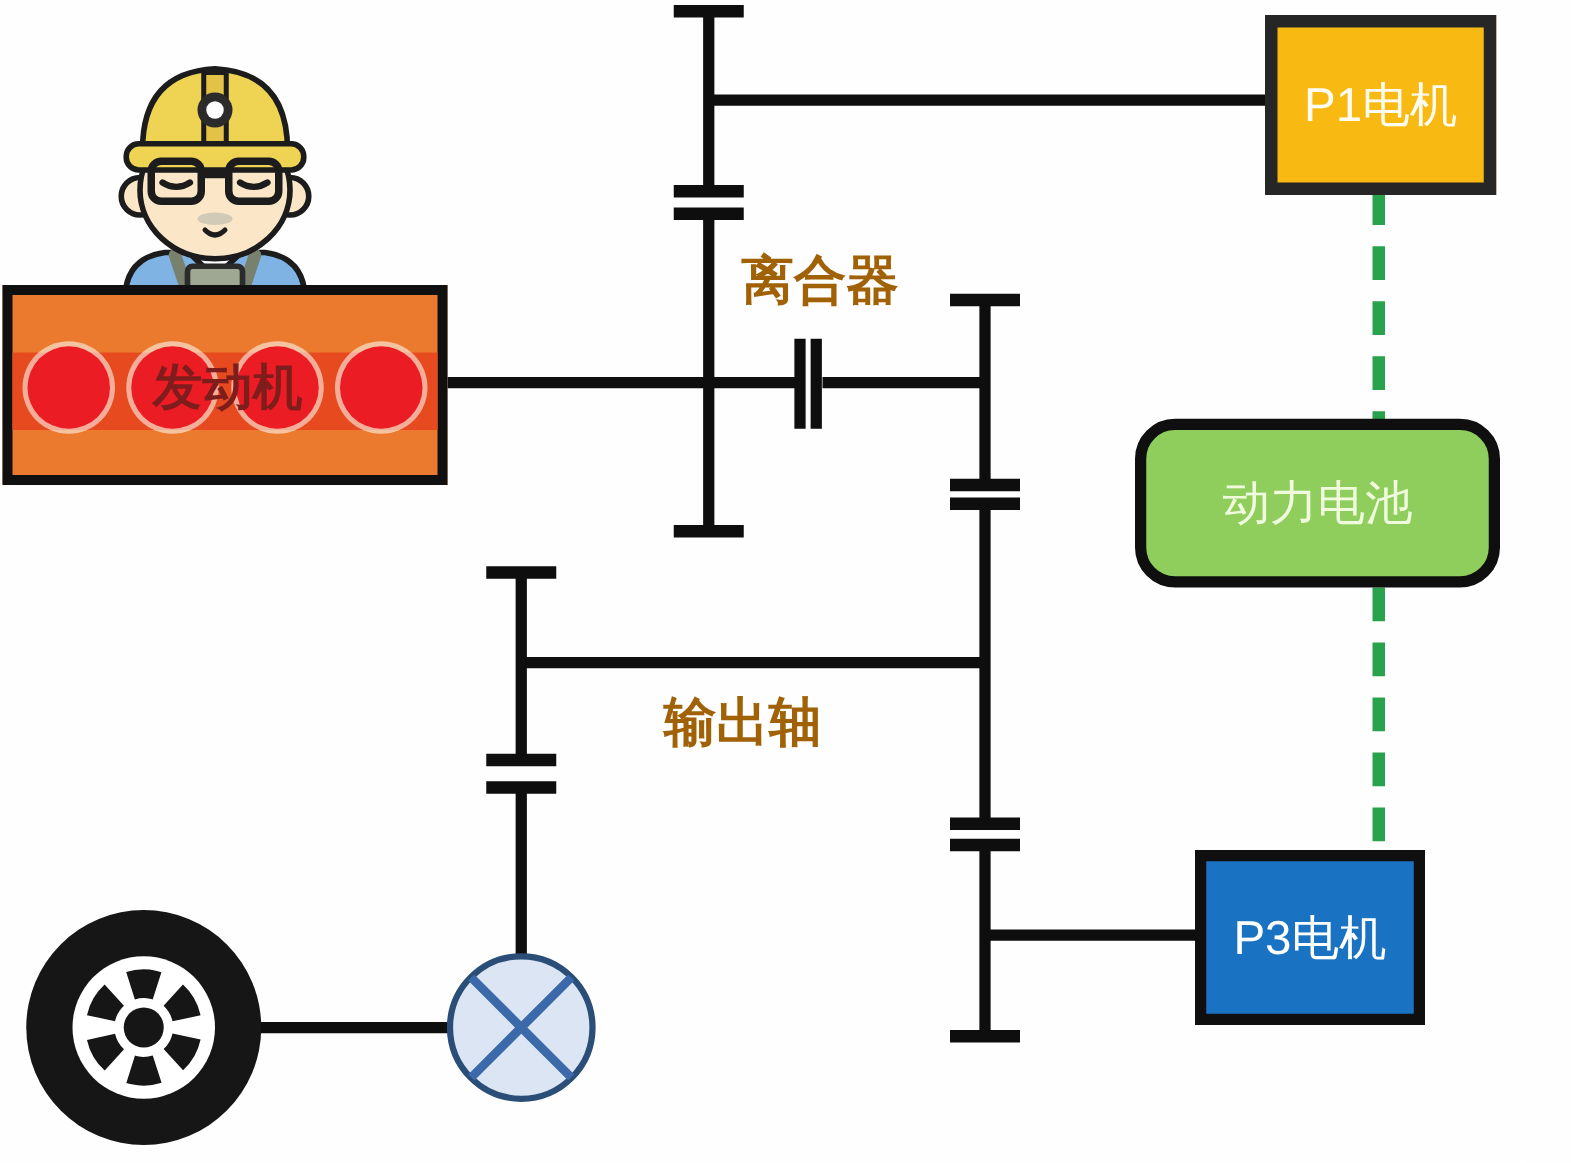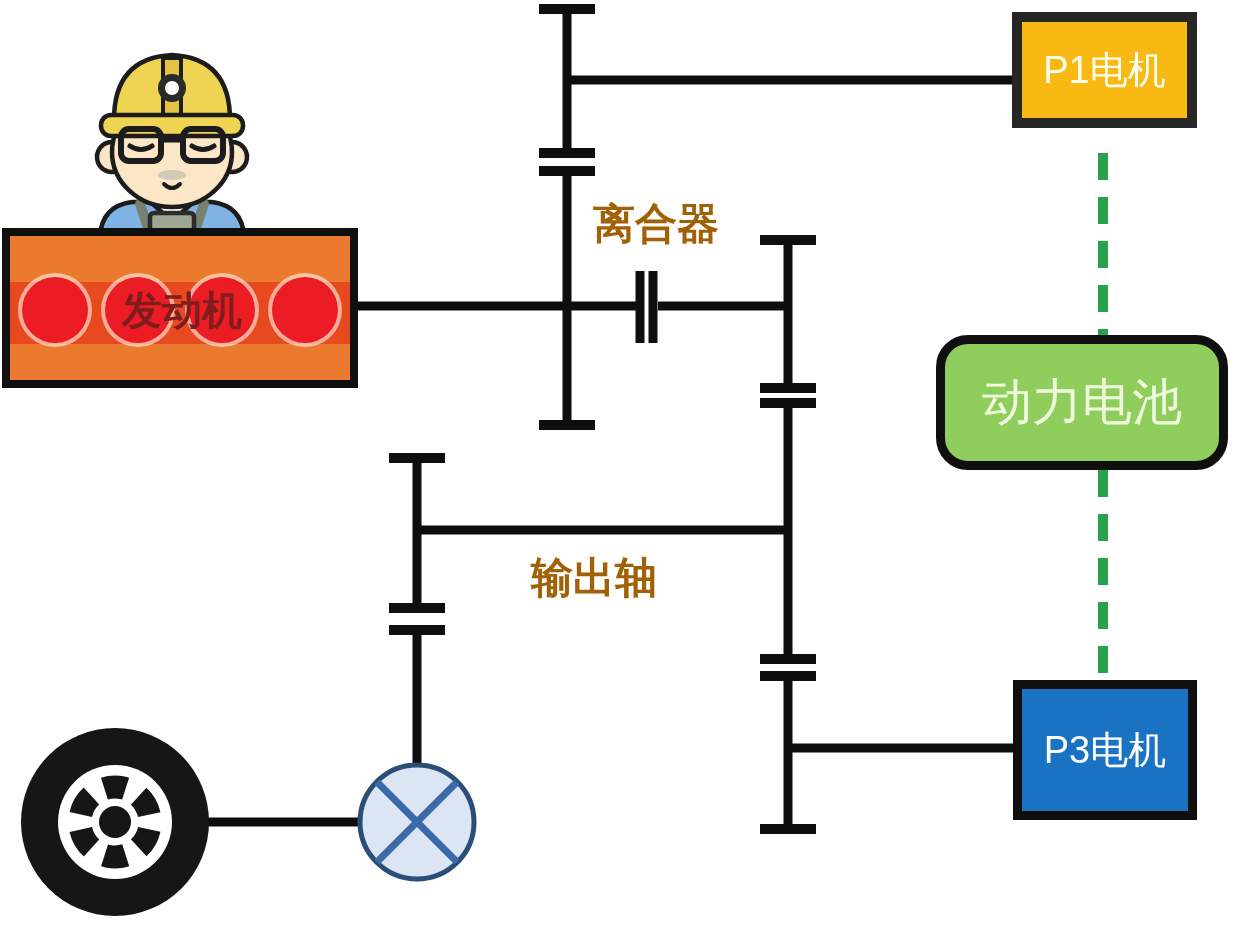--- a/index.html
+++ b/index.html
@@ -10,25 +10,25 @@
   #diagram-svg{position:absolute;left:0;top:0;z-index:1;}
   .node{position:absolute;z-index:2;display:flex;align-items:center;justify-content:center;box-sizing:border-box;}
   .node-label{white-space:nowrap;}
   #engine-box{left:2px;top:228px;width:356px;height:160px;background:#EC7A2E;border:8px solid #101010;}
   #engine-band{position:absolute;left:0;top:46px;width:340px;height:62px;background:#E64A1E;}
   .cyl{position:absolute;top:41px;width:66px;height:66px;border-radius:50%;background:#EB1C24;
        box-shadow:0 0 0 4px rgba(255,255,255,0.55);}
   #cyl1{left:12px;} #cyl2{left:95px;} #cyl3{left:179px;} #cyl4{left:262px;}
   #engine-label{position:absolute;left:172px;top:74px;transform:translate(-50%,-50%);
        color:#7f1d1d;font-size:40px;font-weight:700;z-index:3;}
-  #p1-box{left:1012px;top:12px;width:185px;height:116px;background:#F8BA12;border:10px solid #262626;
+  #p1-box{left:1012px;top:12px;width:185px;height:144px;background:#F8BA12;border:10px solid #262626;
        color:#FFFDF2;font-size:38px;font-weight:500;}
-  #battery-box{left:936px;top:335px;width:292px;height:135px;background:#8FCD5C;border:9px solid #0F0F0F;
-       border-radius:32px;color:#EFFBDC;font-size:50px;font-weight:500;}
-  #p3-box{left:1013px;top:680px;width:184px;height:140px;background:#1A73C2;border:9px solid #0F0F0F;
+  #battery-box{left:908px;top:335px;width:292px;height:135px;background:#8FCD5C;border:9px solid #0F0F0F;
+       border-radius:32px;color:#EFFBDC;font-size:38px;font-weight:500;}
+  #p3-box{left:956px;top:680px;width:184px;height:140px;background:#1A73C2;border:9px solid #0F0F0F;
        color:#FFFFFF;font-size:38px;font-weight:500;}
   .shaft-label{position:absolute;z-index:2;transform:translate(-50%,-50%);
        color:#a16207;font-size:42px;font-weight:600;white-space:nowrap;}
   #label-input-shaft{left:458px;top:269px;}
   #label-clutch{left:656px;top:224px;}
   #label-output-shaft{left:594px;top:578px;}
 </style>
 </head>
 <body>
 

